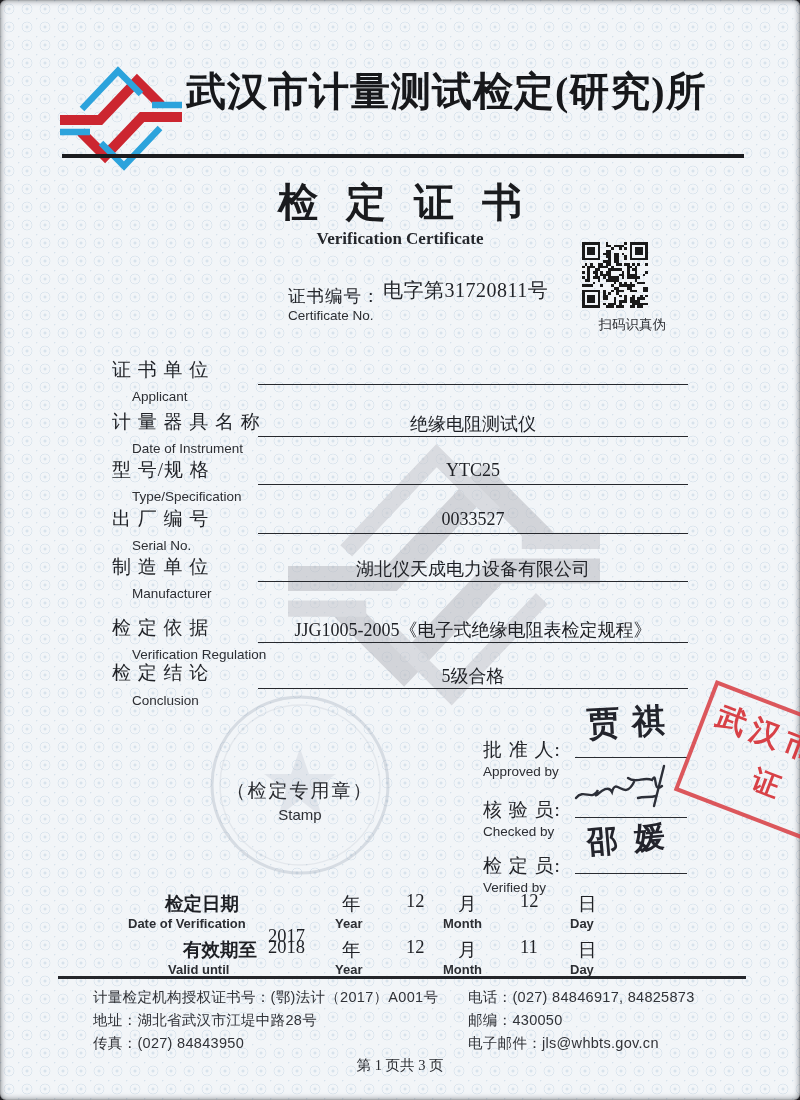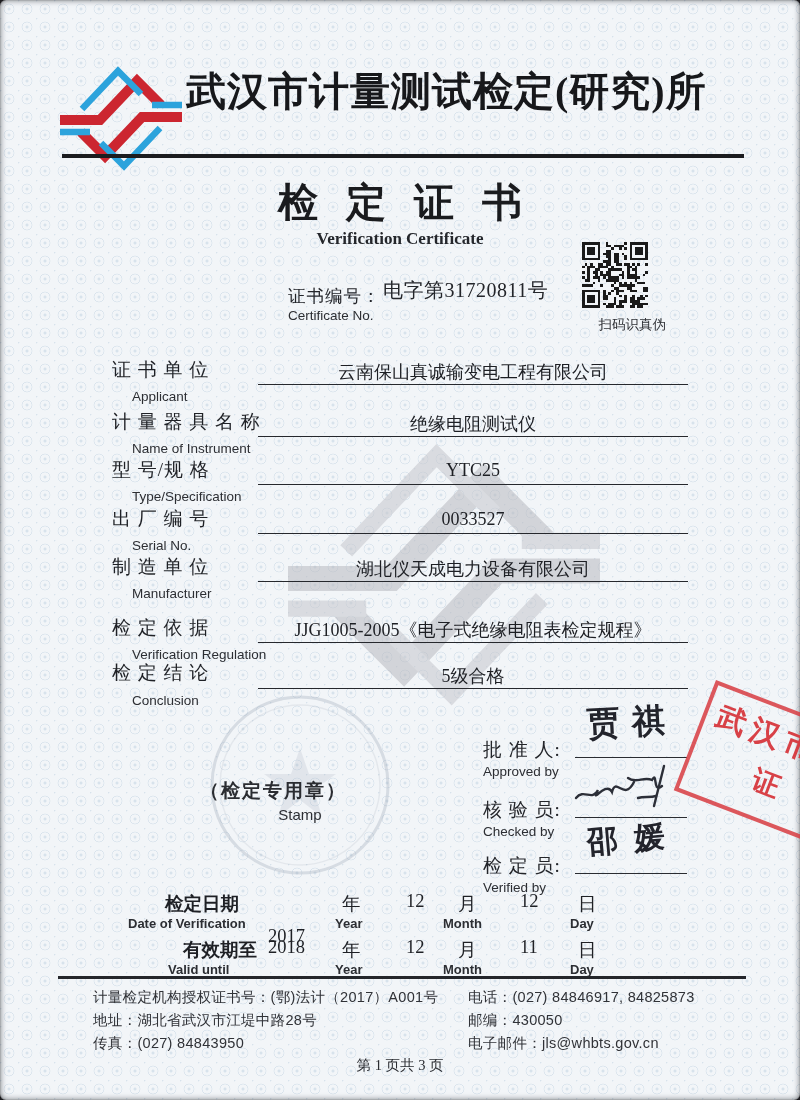--- a/index.html
+++ b/index.html
@@ -307,28 +307,27 @@
     </g>
     <g fill="none" stroke="#c6c7cd" stroke-width="6.5">
       <path d="M 22 49 L 58 11 L 81 34"></path>
       <path d="M 100 68 L 64 106 L 41 83"></path>
       <path d="M -4 72 L 30 72"></path>
       <path d="M 126 45 L 92 45"></path>
     </g>
   </svg>
 
   <span class="abs serif f-label" style="top:357px">证 书 单 位</span>
-  <span class="abs serif f-value" style="top:360px">云南保山真诚输变电工程有限公司</span>
   <div class="abs f-line" style="top:384px"></div>
   <span class="abs sans f-en" style="top:389px">Applicant</span>
 
   <span class="abs serif f-value" style="top:412px">绝缘电阻测试仪</span>
   <span class="abs serif f-label" style="top:409px">计 量 器 具 名 称</span>
   <div class="abs f-line" style="top:436px"></div>
-  <span class="abs sans f-en" style="top:441px">Name of Instrument</span>
+  <span class="abs sans f-en" style="top:441px">Date of Instrument</span>
 
   <span class="abs serif f-label" style="top:457px">型 号/规 格</span>
   <span class="abs serif f-value" style="top:460px">YTC25</span>
   <div class="abs f-line" style="top:484px"></div>
   <span class="abs sans f-en" style="top:489px">Type/Specification</span>
 
   <span class="abs serif f-label" style="top:506px">出 厂 编 号</span>
   <span class="abs serif f-value" style="top:509px">0033527</span>
   <div class="abs f-line" style="top:533px"></div>
   <span class="abs sans f-en" style="top:538px">Serial No.</span>
@@ -346,21 +345,21 @@
   <span class="abs serif f-label" style="top:660px">检 定 结 论</span>
   <span class="abs serif f-value" style="top:664px">5级合格</span>
   <div class="abs f-line" style="top:688px"></div>
   <span class="abs sans f-en" style="top:693px">Conclusion</span>
 
   <svg class="abs seal" viewBox="0 0 190 190">
     <circle cx="95" cy="95" r="88" fill="none" stroke="rgba(150,160,176,.38)" stroke-width="3"></circle>
     <circle cx="95" cy="95" r="80" fill="none" stroke="rgba(150,160,176,.20)" stroke-width="1.5"></circle>
     <path d="M95 58 L104 84 L131 84 L109 100 L117 127 L95 110 L73 127 L81 100 L59 84 L86 84 Z" fill="rgba(150,160,176,.22)"></path>
   </svg>
-  <div class="abs serif" style="left:200px; top:778px; width:200px; text-align:left; font-size:19px; letter-spacing:2px; color:#2a2c31;font-weight:bold;">（检定专用章）</div>
+  <div class="abs serif" style="left:200px; top:778px; width:200px; text-align:center; font-size:19px; letter-spacing:2px; color:#2a2c31;">（检定专用章）</div>
   <div class="abs sans" style="left:200px; top:806px; width:200px; text-align:center; font-size:15px; color:#2c2e33;">Stamp</div>
 
   <span class="abs serif s-label" style="top:737px">批 准 人:</span>
   <div class="abs sig-text serif" style="left:572px; top:700px; transform:rotate(-3deg);">贾祺</div>
   <div class="abs s-line" style="top:757px"></div>
   <span class="abs sans s-en" style="top:764px">Approved by</span>
 
   <span class="abs serif s-label" style="top:797px">核 验 员:</span>
   <svg class="abs" style="left:568px; top:758px;" width="110" height="56" viewBox="0 0 110 56">
     <g fill="none" stroke="#2c2f38" stroke-width="2.4" stroke-linecap="round">

